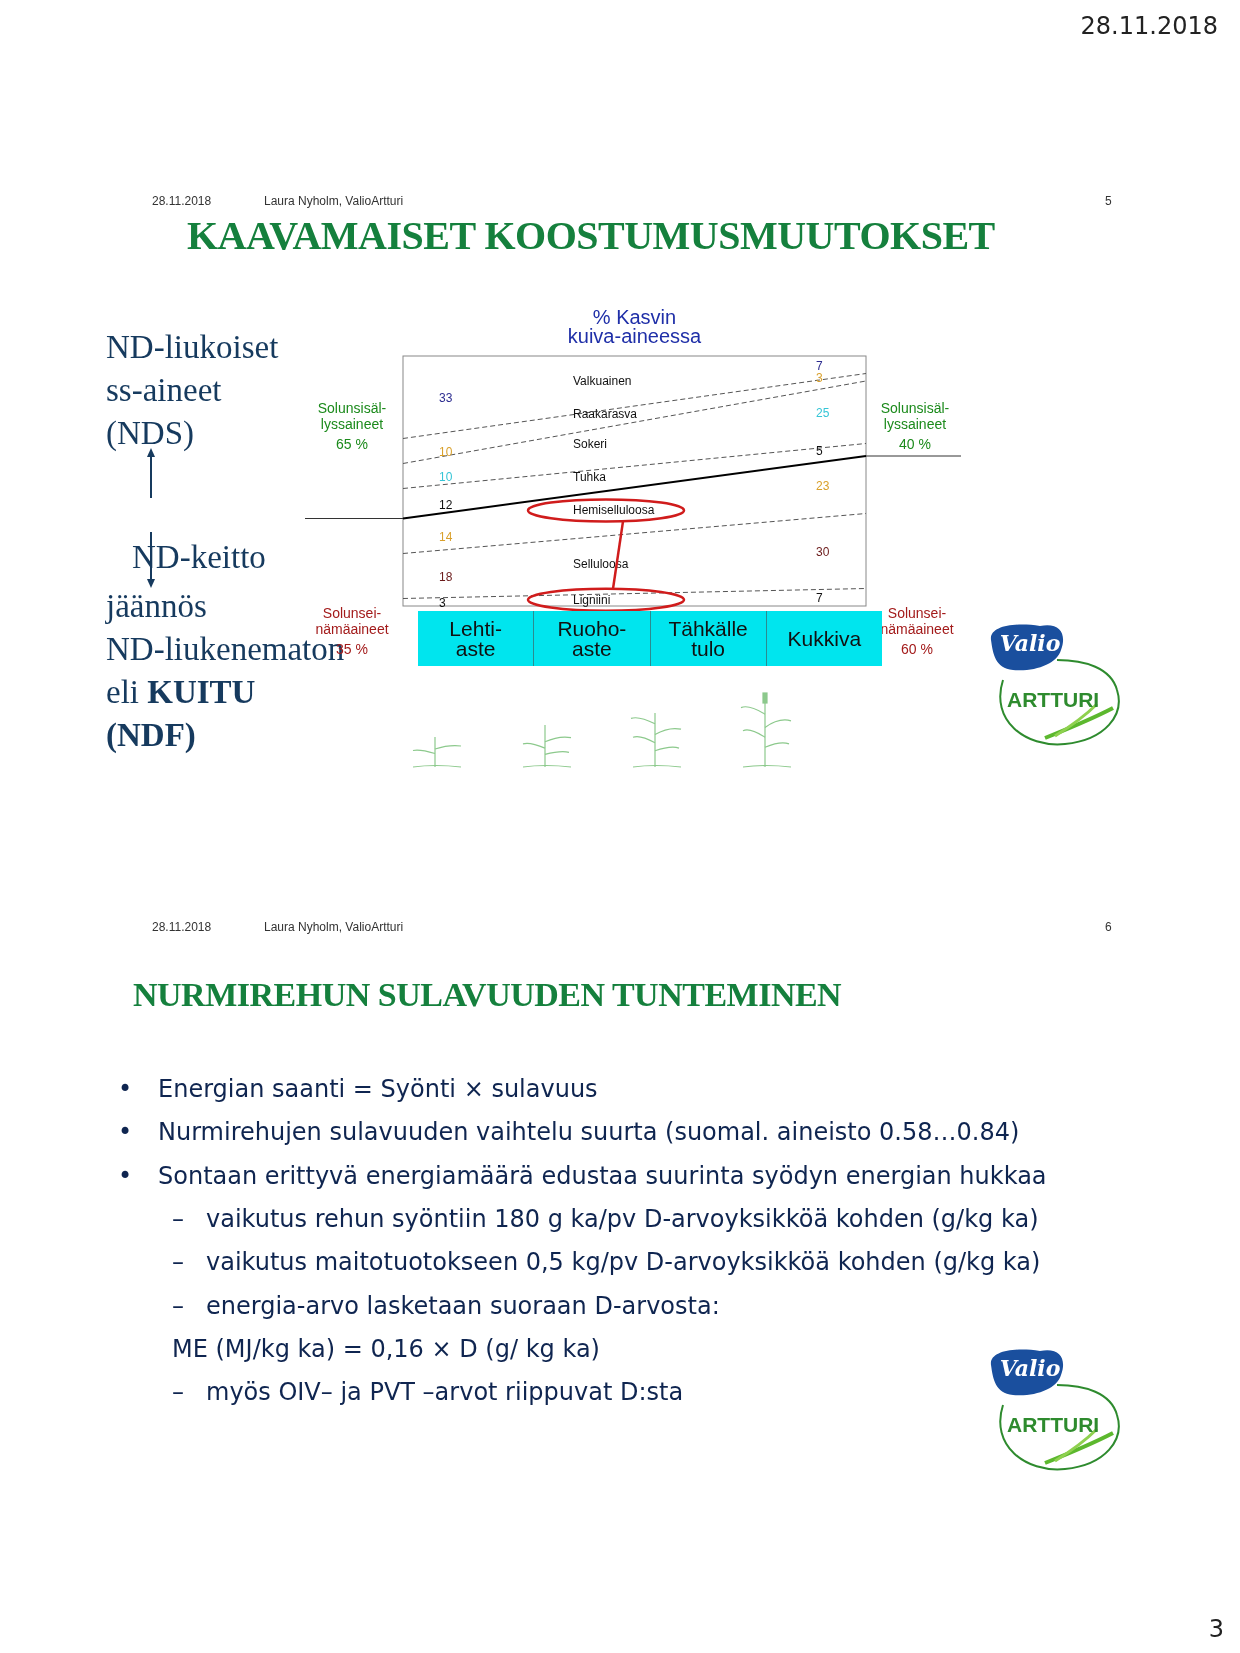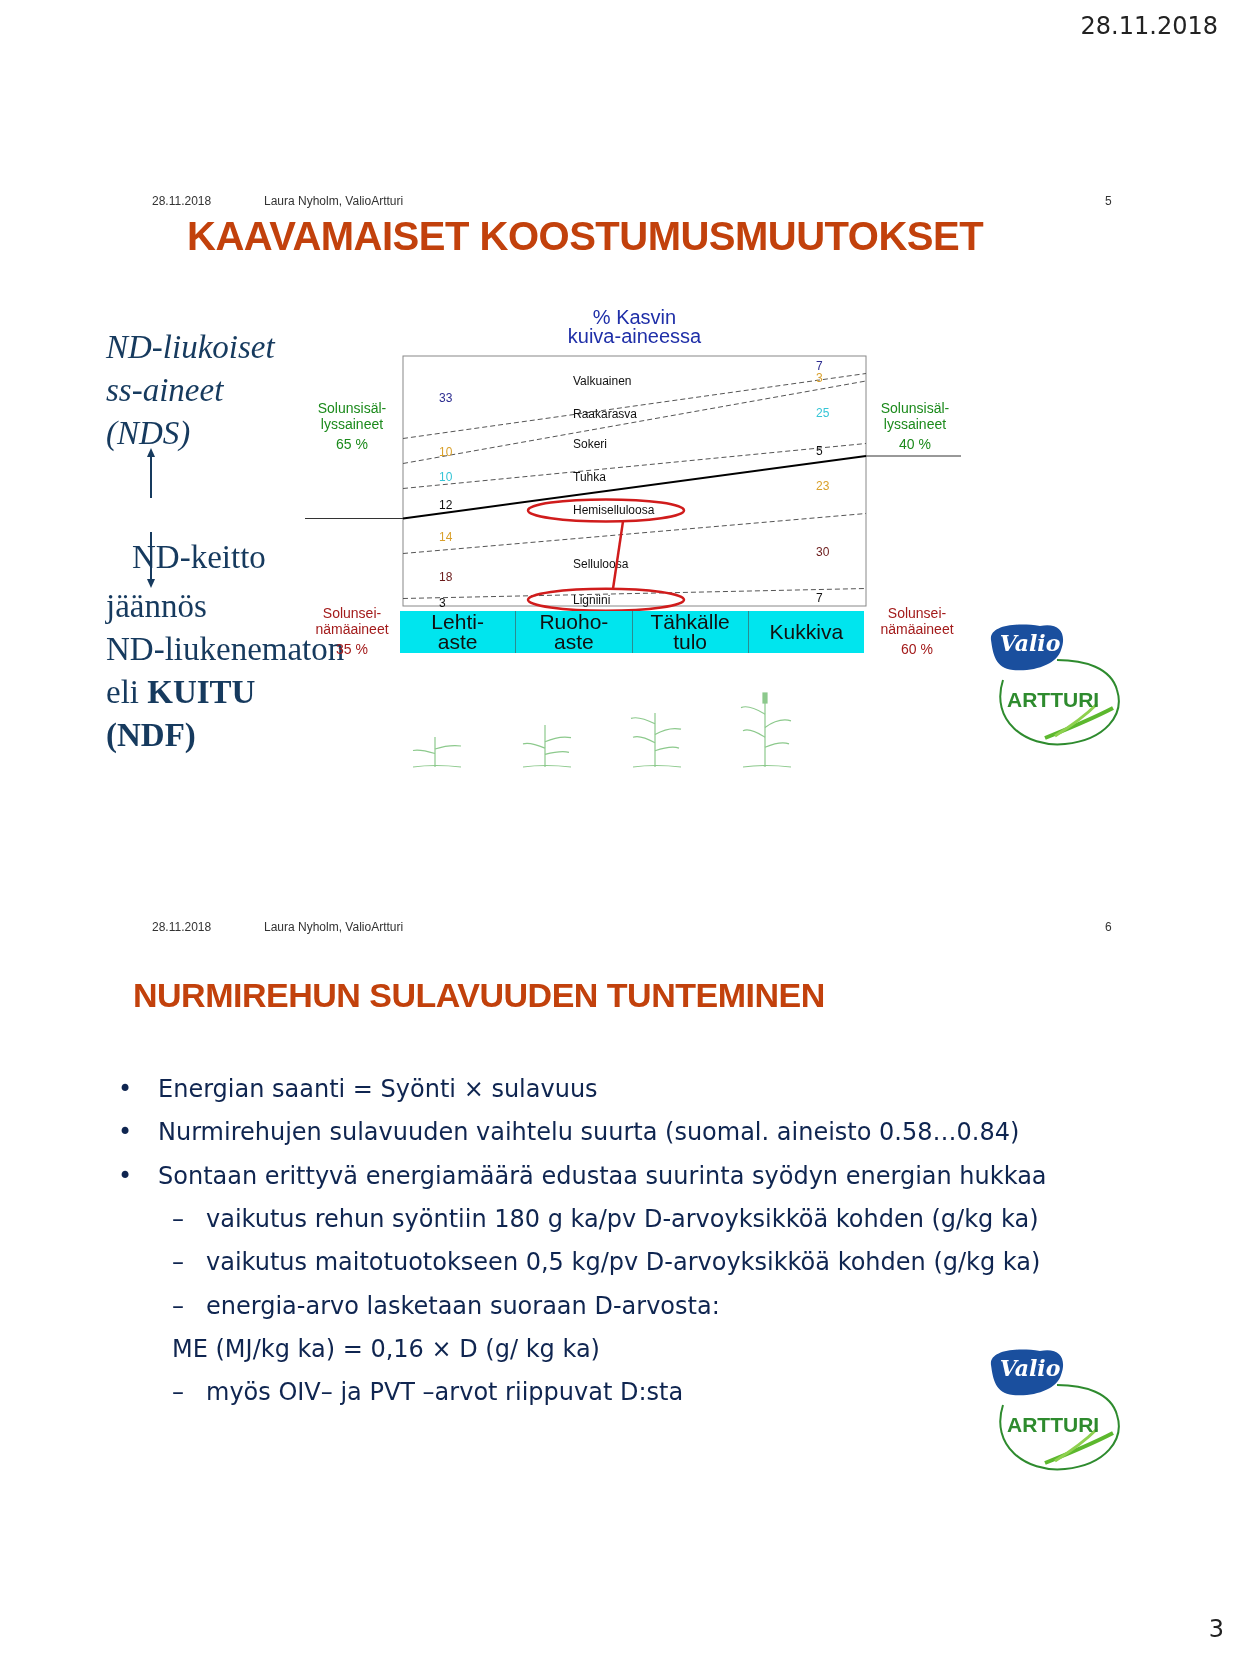--- a/index.html
+++ b/index.html
@@ -1,21 +1,21 @@
 <!DOCTYPE html>
 <html><head>
 <meta charset="utf-8">
 <style>
   html, body { margin:0; padding:0; background:#fff; }
   body { width:1240px; height:1653px; position:relative; overflow:hidden; font-family:"Liberation Sans", sans-serif; color:#000; }
   .abs { position:absolute; }
   .page-date { right:22px; top:12px; font-size:24px; color:#222; font-family:"DejaVu Sans", sans-serif; }
   .page-num { right:16px; bottom:10px; font-size:24px; color:#222; font-family:"DejaVu Sans", sans-serif; }
   .slide-meta { font-size:12px; color:#333; font-family:"Liberation Sans Narrow","Liberation Sans", sans-serif; }
-  .slide-title { color:#c2410c; font-weight:bold; font-family:Liberation Sans, sans-serif; letter-spacing:-0.5px; line-height:1.12; }
+  .slide-title { color:#15803d; font-weight:bold; font-family:Liberation Serif, serif; letter-spacing:-0.5px; line-height:1.12; }
   .left-text { font-family:"Liberation Serif", serif; color:#163a5e; font-size:33px; line-height:43px; }
   .chart-svg text { font-family:"Liberation Sans", sans-serif; }
   .stage-bar { display:flex; background:#00e5ee; }
   .stage { flex:1; display:flex; align-items:center; justify-content:center; text-align:center; border-right:1px solid #2a8c90; font-size:21px; line-height:20px; color:#111; }
   .stage:last-child { border-right:none; }
   .bullets { font-family:"DejaVu Sans", sans-serif; color:#0f2550; font-size:24px; }
   .bullet-row { position:absolute; display:flex; white-space:nowrap; }
   .bullet-row .mark { width:40px; }
   .dash-row .mark { width:34px; }
 </style>
@@ -27,21 +27,21 @@
 
 <section>
   <div class="abs slide-meta" style="left:152px; top:194px;">28.11.2018</div>
   <div class="abs slide-meta" style="left:264px; top:194px;">Laura Nyholm, ValioArtturi</div>
   <div class="abs slide-meta" style="left:1105px; top:194px;">5</div>
 
   <div class="abs slide-title" style="left:187px; top:214px; font-size:40px;">
     <div>KAAVAMAISET KOOSTUMUSMUUTOKSET</div>
   </div>
 
-  <div class="abs left-text" style="left:106px; top:326px;font-style:italic;">
+  <div class="abs left-text" style="left:106px; top:326px;">
     <div>ND-liukoiset</div>
     <div>ss-aineet</div>
     <div>(NDS)</div>
   </div>
   <svg class="abs" style="left:140px; top:448px;" width="24" height="140">
     <line x1="11" y1="4" x2="11" y2="50" stroke="#163a5e" stroke-width="2"></line>
     <polygon points="11,0 7,9 15,9" fill="#163a5e"></polygon>
     <line x1="11" y1="84" x2="11" y2="134" stroke="#163a5e" stroke-width="2"></line>
     <polygon points="11,140 7,131 15,131" fill="#163a5e"></polygon>
   </svg>
@@ -126,21 +126,21 @@
         <path d="M443 462 Q465 459 491 462"></path>
         <path d="M465 462 L465 396"></path>
         <path d="M465 432.3 Q450 422.4 443 425.7"></path>
         <path d="M465 422.4 Q479 412.5 491 415.8"></path>
         <path d="M465 442.2 Q481 435.6 489 438.9"></path>
         <path d="M465 409.2 Q449 399.3 441 402.6"></path>
         <rect x="463" y="388" width="4" height="10" fill="#8cc98c"></rect>
       </g>
     </svg>
 
-  <div id="stage-bar" class="abs stage-bar" style="left:400px; top:611px; width:464px; height:42px;">
+  <div id="stage-bar" class="abs stage-bar" style="left:418px; top:611px; width:464px; height:55px;">
       <div class="stage">
         <div>
           <div>Lehti-</div>
           <div>aste</div>
         </div>
       </div>
       <div class="stage">
         <div>
           <div>Ruoho-</div>
           <div>aste</div>

